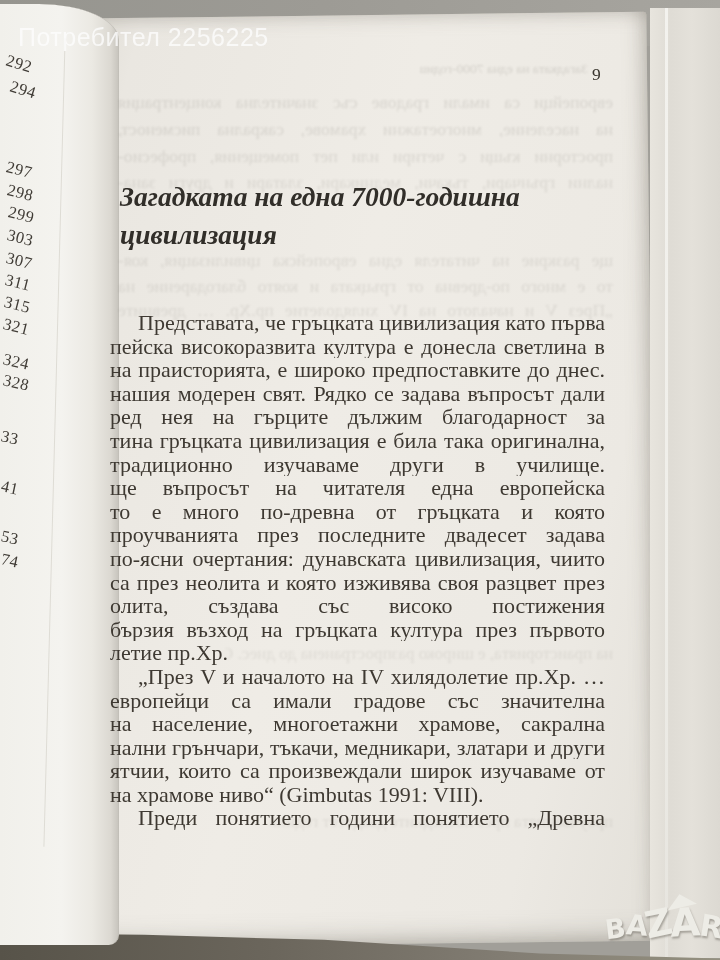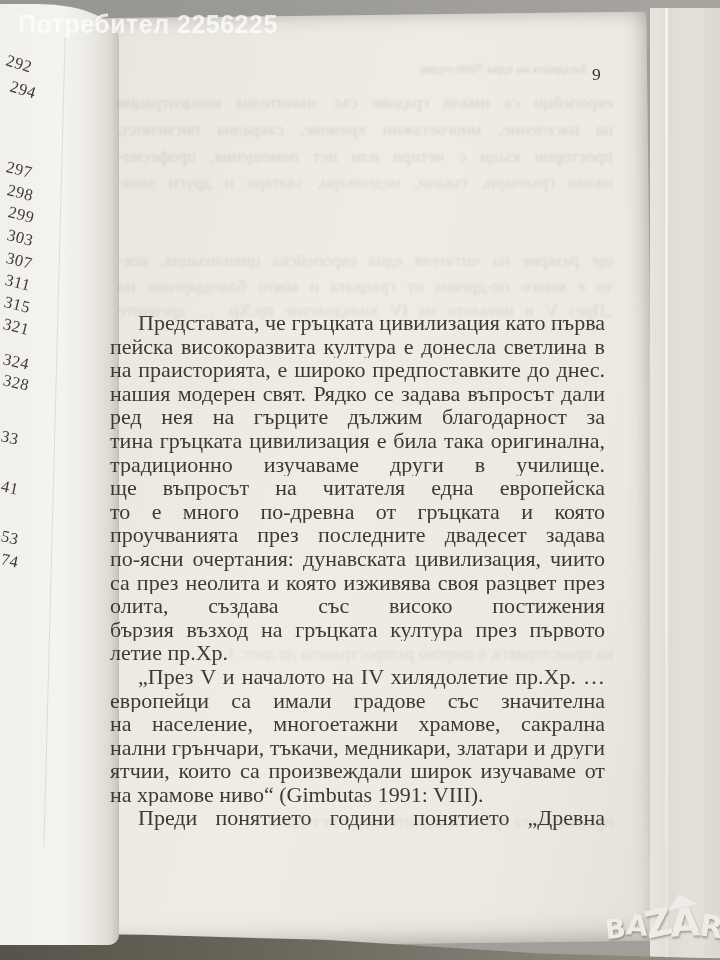--- a/index.html
+++ b/index.html
@@ -34,22 +34,22 @@
   .left-pages::before{content:"";position:absolute;left:54px;top:34px;width:1px;height:86%;
          background:#dedcd5;transform:rotate(1.5deg);}
   .edge-num{position:absolute;font-size:16.5px;color:#403c36;letter-spacing:.5px;
          font-family:"Liberation Serif","DejaVu Serif",serif;}
 
   
   .bleed-line{position:absolute;transform:scaleX(-1);filter:blur(1.3px);
          color:#56524a;text-align:justify;text-align-last:justify;overflow:hidden;
          white-space:nowrap;pointer-events:none;}
 
-  .watermark{position:absolute;left:18px;top:10px;font-family:"Liberation Sans","DejaVu Sans",sans-serif;
-         font-weight:700;font-size:25px;letter-spacing:.5px;color:rgba(253,253,252,.8);}
+  .watermark{position:absolute;left:18px;top:23px;font-family:"Liberation Sans","DejaVu Sans",sans-serif;
+         font-weight:400;font-size:25px;letter-spacing:.5px;color:rgba(253,253,252,.8);}
 
   .page-number{position:absolute;left:592px;top:64px;font-size:17.5px;color:#3a362f;}
 
   .title{position:absolute;left:120px;top:178px;width:500px;margin:0;
          font-size:27.5px;line-height:38px;font-weight:700;font-style:italic;color:#312e29;}
   .title .tl{display:block;}
 
   .body-text{position:absolute;left:110px;top:311px;width:495px;
          font-size:22px;color:#3e3932;}
   .bl{height:23.6px;line-height:23.6px;text-align:justify;text-align-last:justify;
@@ -109,20 +109,24 @@
       <div class="bleed-line" style="left: 118px; top: 172px; width: 495px; font-size: 17.5px; opacity: 0.13;">нални грънчари, тъкачи, медникари, златари и други зана-</div>
       <div class="bleed-line" style="left: 118px; top: 250px; width: 495px; font-size: 17.5px; opacity: 0.13;">ще разкрие на читателя една европейска цивилизация, коя-</div>
       <div class="bleed-line" style="left: 118px; top: 276px; width: 495px; font-size: 17.5px; opacity: 0.13;">то е много по-древна от гръцката и която благодарение на</div>
       <div class="bleed-line" style="left: 118px; top: 300px; width: 495px; font-size: 17.5px; opacity: 0.12;">„През V и началото на IV хилядолетие пр.Хр. … древните</div>
       <div class="bleed-line" style="left: 225px; top: 644px; width: 388px; font-size: 17px; opacity: 0.11;">на праисторията, е широко разпространена до днес. Спо-</div>
       <div class="bleed-line" style="left: 270px; top: 812px; width: 343px; font-size: 17px; opacity: 0.1;">проучванията през последните двадесет години приема все</div>
     </div>
 
   <div class="page-number">9</div>
 
+  <h1 class="title">
+    <span class="tl">Загадката на една 7000-годишна</span>
+    <span class="tl">цивилизация</span>
+  </h1>
 
   <div id="body-text" class="body-text">
       <div class="bl ind">Представата, че гръцката цивилизация като първа евро-</div>
       <div class="bl">пейска високоразвита култура е донесла светлина в мрака</div>
       <div class="bl">на праисторията, е широко предпоставките до днес. Спо-</div>
       <div class="bl">нашия модерен свят. Рядко се задава въпросът дали наис-</div>
       <div class="bl">ред нея на гърците дължим благодарност за основите на</div>
       <div class="bl">тина гръцката цивилизация е била така оригинална, както</div>
       <div class="bl">традиционно изучаваме други в училище. Настоящата книга</div>
       <div class="bl">ще въпросът на читателя една европейска цивилизация, коя-</div>

